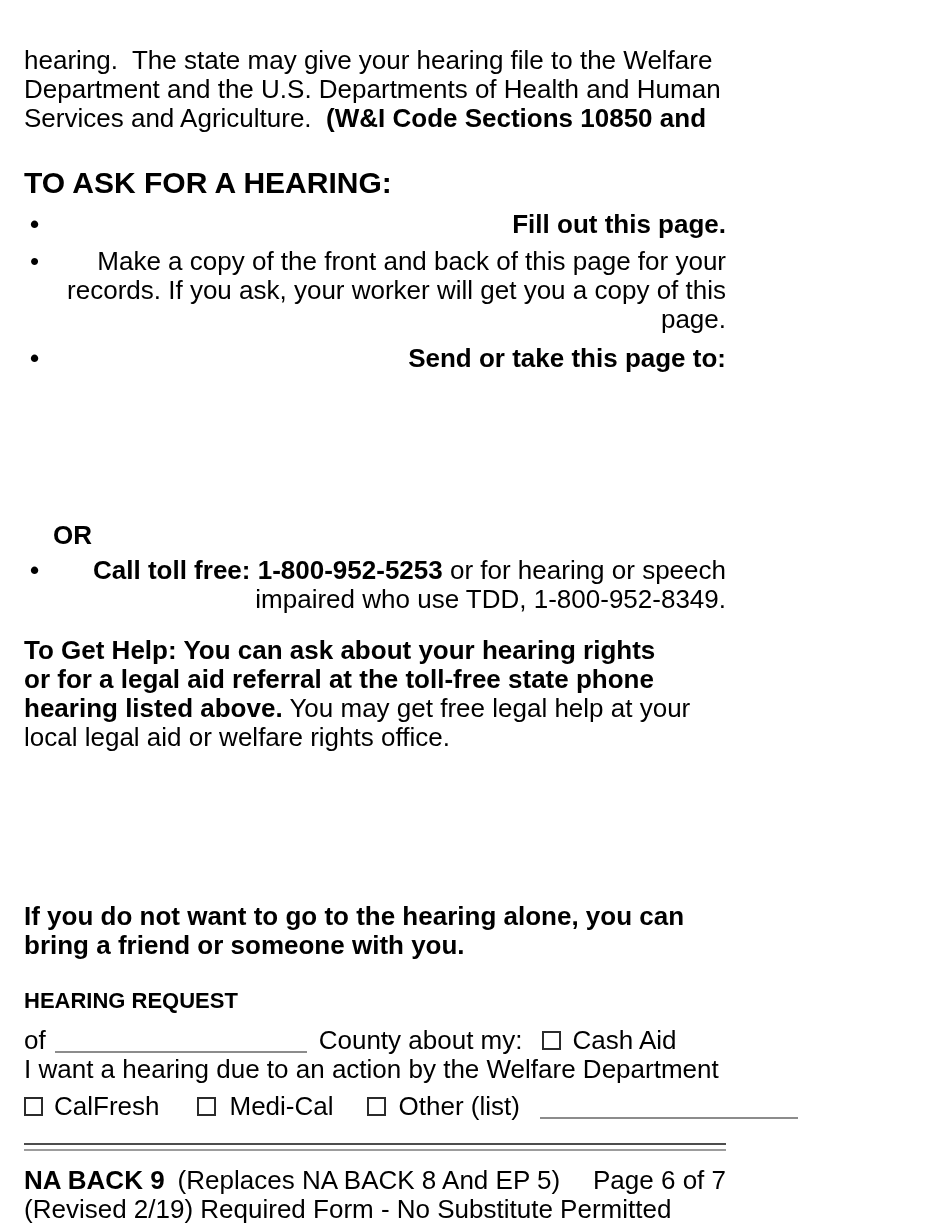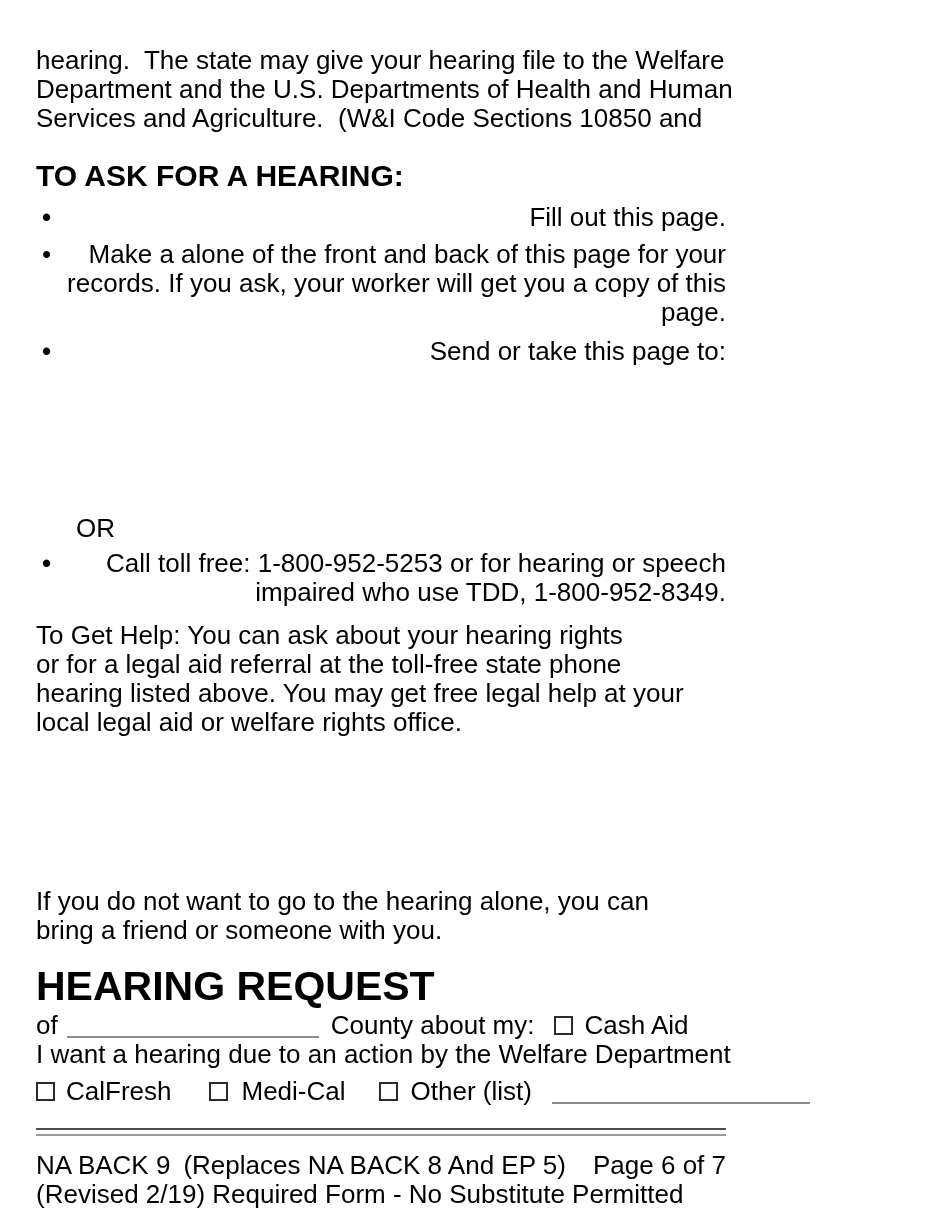--- a/index.html
+++ b/index.html
@@ -2,42 +2,42 @@
 <html><head>
 <meta charset="utf-8">
 <style>
   * { margin: 0; padding: 0; box-sizing: border-box; }
   html, body { width: 950px; height: 1230px; overflow: hidden; }
   body {
     background: #ffffff;
     color: #000000;
     font-family: "Liberation Sans", "DejaVu Sans", sans-serif;
   }
-  .page { width: 776px; height: 1230px; padding: 46px 50px 0 36px; position: relative; }
+  .page { width: 776px; height: 1230px; padding: 46px 50px 0 24px; position: relative; }
 
   .line { white-space: pre; font-size: 26px; line-height: 29px; }
-  .b { font-weight: normal; }
+  .b { font-weight: bold; }
 
-  .h-title { font-size: 30px; line-height: 34px; font-weight: bold; margin-top: 26px; }
-  .h-title2 { font-size: 41px; line-height: 34px; font-weight: bold; margin-top: 24px; }
+  .h-title { font-size: 30px; line-height: 34px; font-weight: bold; margin-top: 33px; }
+  .h-title2 { font-size: 22px; line-height: 34px; font-weight: bold; margin-top: 24px; }
 
   .bullet { position: relative; padding-left: 29px; text-align: right; }
   .bullet::before { content: "\2022"; position: absolute; left: 6px; top: 0; font-size: 26px; line-height: 29px; }
   .bullet.bold-dot::before { font-weight: bold; }
 
   .mt10 { margin-top: 10px; }
   .mt8  { margin-top: 8px; }
   .mt6  { margin-top: 6px; }
 
   .spacer-a { height: 148px; }
   .spacer-b { height: 150px; }
 
-  .or-line { margin-left: 40px; }
+  .or-line { margin-left: 29px; }
 
-  .para { margin-top: 14px; }
+  .para { margin-top: 22px; }
   .para2 { margin-top: 8px; }
 
   .checkbox {
     display: inline-block;
     width: 19px; height: 19px;
     border: 2px solid #2b2b2b;
     background: #ffffff;
     vertical-align: -1px;
   }
   .blank {
@@ -79,21 +79,21 @@
     <div class="line">hearing.  The state may give your hearing file to the Welfare</div>
     <div class="line">Department and the U.S. Departments of Health and Human</div>
     <div class="line"><span>Services and Agriculture.  </span><span class="b">(W&amp;I Code Sections 10850 and</span></div>
   </div>
 
   <div class="h-title">TO ASK FOR A HEARING:</div>
 
   <div class="line b bullet bold-dot mt10">Fill out this page.</div>
 
   <div class="bullet mt8">
-    <div class="line">Make a alone of the front and back of this page for your</div>
+    <div class="line">Make a copy of the front and back of this page for your</div>
     <div class="line">records. If you ask, your worker will get you a copy of this</div>
     <div class="line">page.</div>
   </div>
 
   <div class="line b bullet bold-dot mt10">Send or take this page to:</div>
 
   <div class="spacer-a"></div>
 
   <div class="line b or-line">OR</div>
 

